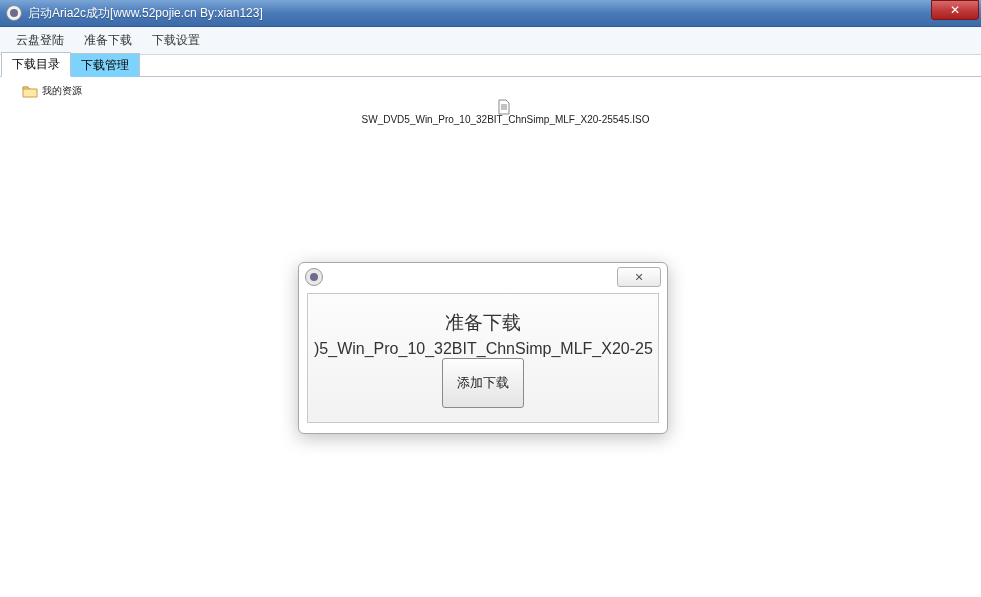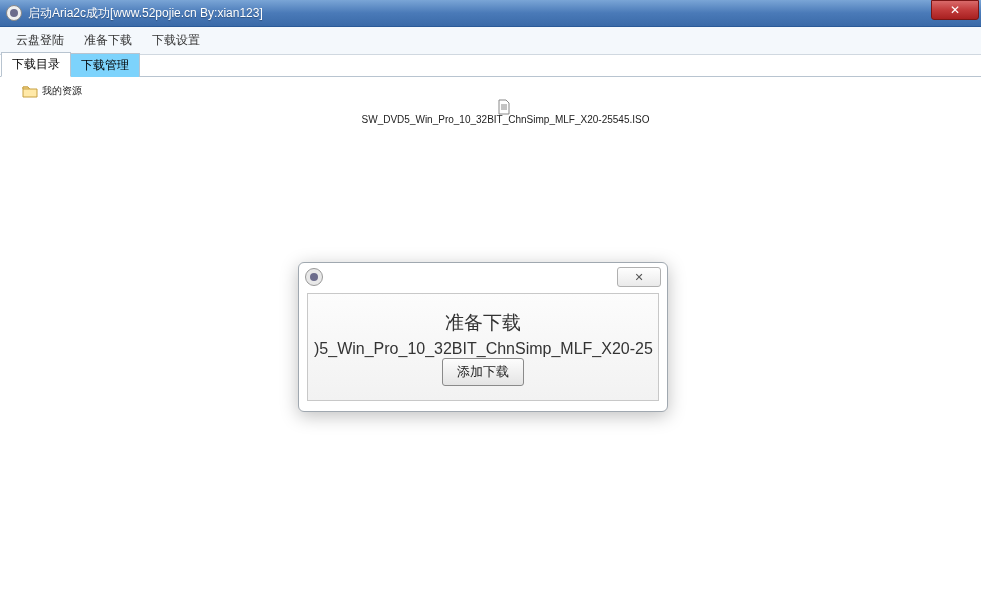--- a/index.html
+++ b/index.html
@@ -159,21 +159,21 @@
       color: #333;
       margin-bottom: 4px;
     }
     .modal-body .line2 {
       font-size: 16px;
       color: #333;
       white-space: nowrap;
     }
     .modal-btn {
       display: inline-block;
-      padding: 4px 14px;
+      padding: 15px 14px;
       border: 1px solid #8a8a8a;
       background: linear-gradient(#fdfdfd,#e4e4e4);
       border-radius: 3px;
       font-size: 13px;
       color: #222;
       cursor: pointer;
     }
   </style>
 </head>
 <body>

